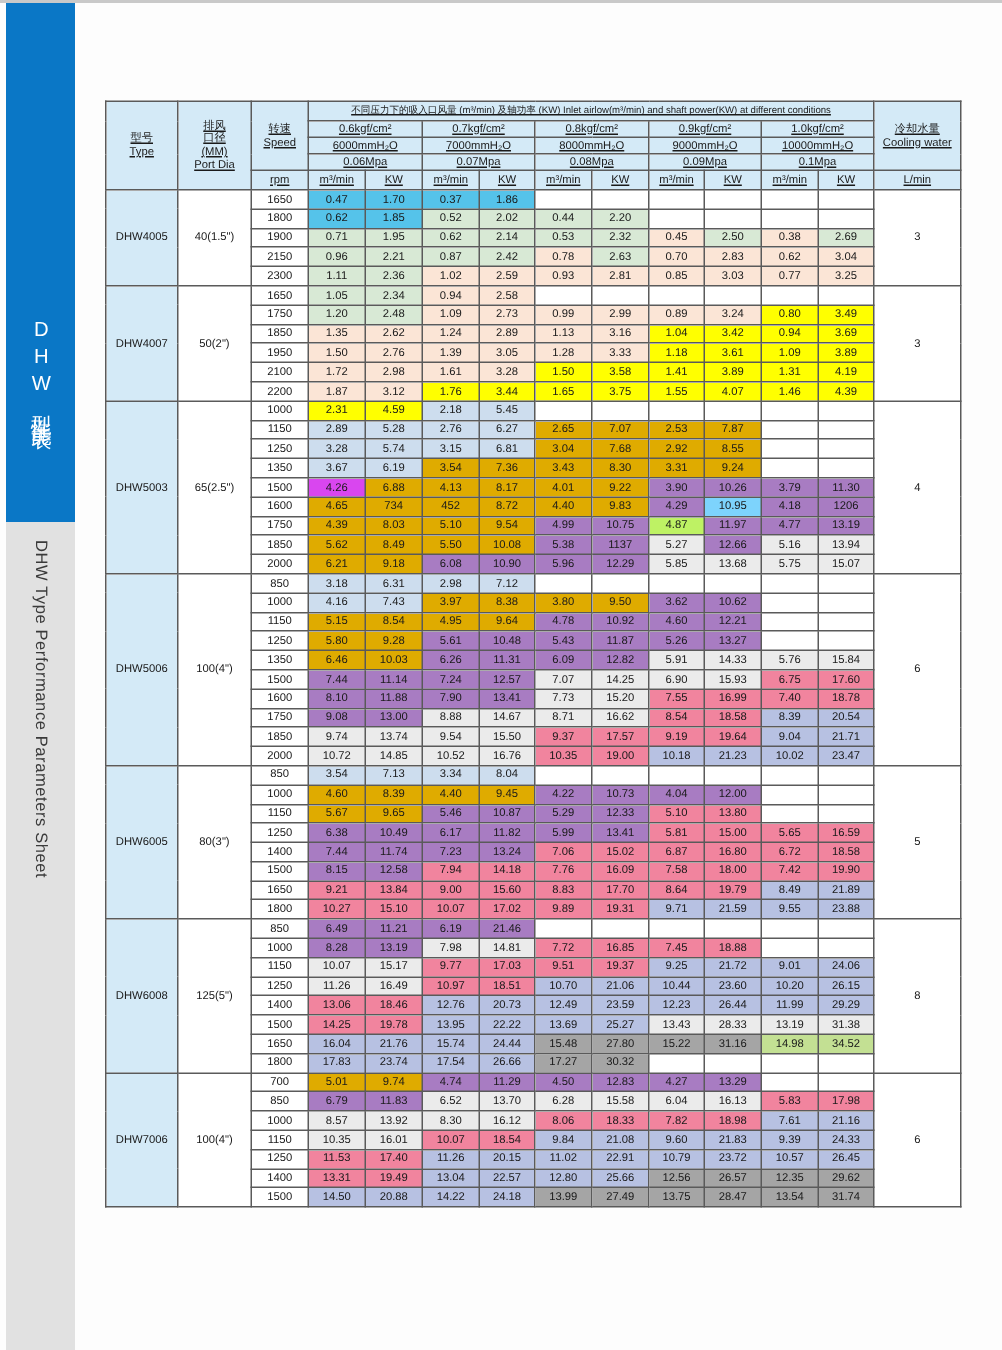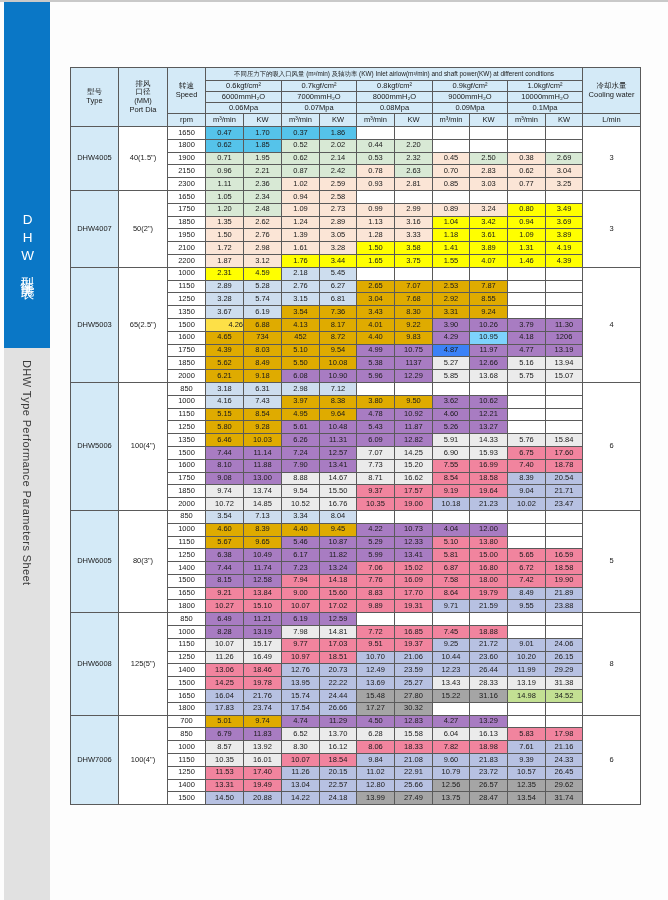--- a/index.html
+++ b/index.html
@@ -10,21 +10,21 @@
   .sidebar-gray{position:absolute;left:4px;top:348px;width:46px;height:552px;background:#e1e1e1;}
   .cn-title{position:absolute;left:50%;transform:translateX(-50%);top:210px;
             writing-mode:vertical-rl;text-orientation:upright;color:#ffffff;
             font-size:13.5px;letter-spacing:3px;white-space:nowrap;}
   .en-title{position:absolute;left:50%;transform:translateX(-50%);top:12px;
             writing-mode:vertical-rl;color:#3a3a3a;font-size:11px;letter-spacing:.4px;white-space:nowrap;}
   .table-wrap{position:absolute;left:70px;top:67px;}
   table{border-collapse:collapse;table-layout:fixed;width:570px;}
   th,td{border:1px solid #5a5a5a;padding:0;text-align:center;vertical-align:middle;
         font-weight:normal;font-size:7.5px;line-height:1.15;overflow:hidden;}
-  thead th{background:#d4eaf7;}
+  thead th{background:#d4eaf7;text-decoration:underline;}
   .pre{white-space:pre-line;}
   tr.h1{height:13px;} tr.h2{height:11px;} tr.h3{height:13px;}
   .main-title{font-size:6.4px;white-space:nowrap;padding:0 1px;}
   tbody tr{height:12.8px;}
   td.model-cell{background:#d4eaf7;}
   td.rpm-cell,td.port-cell,td.cooling-cell{background:#ffffff;}
   td.data-cell{background:#ffffff;}
 </style>
 </head>
 <body>
@@ -307,21 +307,21 @@
             <td class="data-cell" style="background: rgb(223, 171, 0);">7.36</td>
             <td class="data-cell" style="background: rgb(223, 171, 0);">3.43</td>
             <td class="data-cell" style="background: rgb(223, 171, 0);">8.30</td>
             <td class="data-cell" style="background: rgb(223, 171, 0);">3.31</td>
             <td class="data-cell" style="background: rgb(223, 171, 0);">9.24</td>
             <td class="data-cell" style="background: rgb(255, 255, 255);"></td>
             <td class="data-cell" style="background: rgb(255, 255, 255);"></td>
           </tr>
           <tr>
             <td class="rpm-cell">1500</td>
-            <td class="data-cell" style="background: #fde047; text-align: right;">4.26</td>
+            <td class="data-cell" style="background: #d946ef;">4.26</td>
             <td class="data-cell" style="background: rgb(223, 171, 0);">6.88</td>
             <td class="data-cell" style="background: rgb(223, 171, 0);">4.13</td>
             <td class="data-cell" style="background: rgb(223, 171, 0);">8.17</td>
             <td class="data-cell" style="background: rgb(223, 171, 0);">4.01</td>
             <td class="data-cell" style="background: rgb(223, 171, 0);">9.22</td>
             <td class="data-cell" style="background: rgb(168, 124, 194);">3.90</td>
             <td class="data-cell" style="background: rgb(168, 124, 194);">10.26</td>
             <td class="data-cell" style="background: rgb(168, 124, 194);">3.79</td>
             <td class="data-cell" style="background: rgb(168, 124, 194);">11.30</td>
           </tr>
@@ -339,21 +339,21 @@
             <td class="data-cell" style="background: rgb(168, 124, 194);">1206</td>
           </tr>
           <tr>
             <td class="rpm-cell">1750</td>
             <td class="data-cell" style="background: rgb(223, 171, 0);">4.39</td>
             <td class="data-cell" style="background: rgb(223, 171, 0);">8.03</td>
             <td class="data-cell" style="background: rgb(223, 171, 0);">5.10</td>
             <td class="data-cell" style="background: rgb(223, 171, 0);">9.54</td>
             <td class="data-cell" style="background: rgb(168, 124, 194);">4.99</td>
             <td class="data-cell" style="background: rgb(168, 124, 194);">10.75</td>
-            <td class="data-cell" style="background: #3b82f6;">4.87</td>
+            <td class="data-cell" style="background: #bef264;">4.87</td>
             <td class="data-cell" style="background: rgb(168, 124, 194);">11.97</td>
             <td class="data-cell" style="background: rgb(168, 124, 194);">4.77</td>
             <td class="data-cell" style="background: rgb(168, 124, 194);">13.19</td>
           </tr>
           <tr>
             <td class="rpm-cell">1850</td>
             <td class="data-cell" style="background: rgb(223, 171, 0);">5.62</td>
             <td class="data-cell" style="background: rgb(223, 171, 0);">8.49</td>
             <td class="data-cell" style="background: rgb(223, 171, 0);">5.50</td>
             <td class="data-cell" style="background: rgb(223, 171, 0);">10.08</td>
@@ -617,21 +617,21 @@
             <td class="data-cell" style="background: rgb(183, 193, 226);">9.55</td>
             <td class="data-cell" style="background: rgb(183, 193, 226);">23.88</td>
           </tr>
           <tr>
             <td class="model-cell" rowspan="8">DHW6008</td>
             <td class="port-cell" rowspan="8">125(5")</td>
             <td class="rpm-cell">850</td>
             <td class="data-cell" style="background: rgb(168, 124, 194);">6.49</td>
             <td class="data-cell" style="background: rgb(168, 124, 194);">11.21</td>
             <td class="data-cell" style="background: rgb(168, 124, 194);">6.19</td>
-            <td class="data-cell" style="background: rgb(168, 124, 194);">12.59</td>
+            <td class="data-cell" style="background: rgb(168, 124, 194);">21.46</td>
             <td class="data-cell" style="background: rgb(255, 255, 255);"></td>
             <td class="data-cell" style="background: rgb(255, 255, 255);"></td>
             <td class="data-cell" style="background: rgb(255, 255, 255);"></td>
             <td class="data-cell" style="background: rgb(255, 255, 255);"></td>
             <td class="data-cell" style="background: rgb(255, 255, 255);"></td>
             <td class="data-cell" style="background: rgb(255, 255, 255);"></td>
             <td class="cooling-cell" rowspan="8">8</td>
           </tr>
           <tr>
             <td class="rpm-cell">1000</td>

